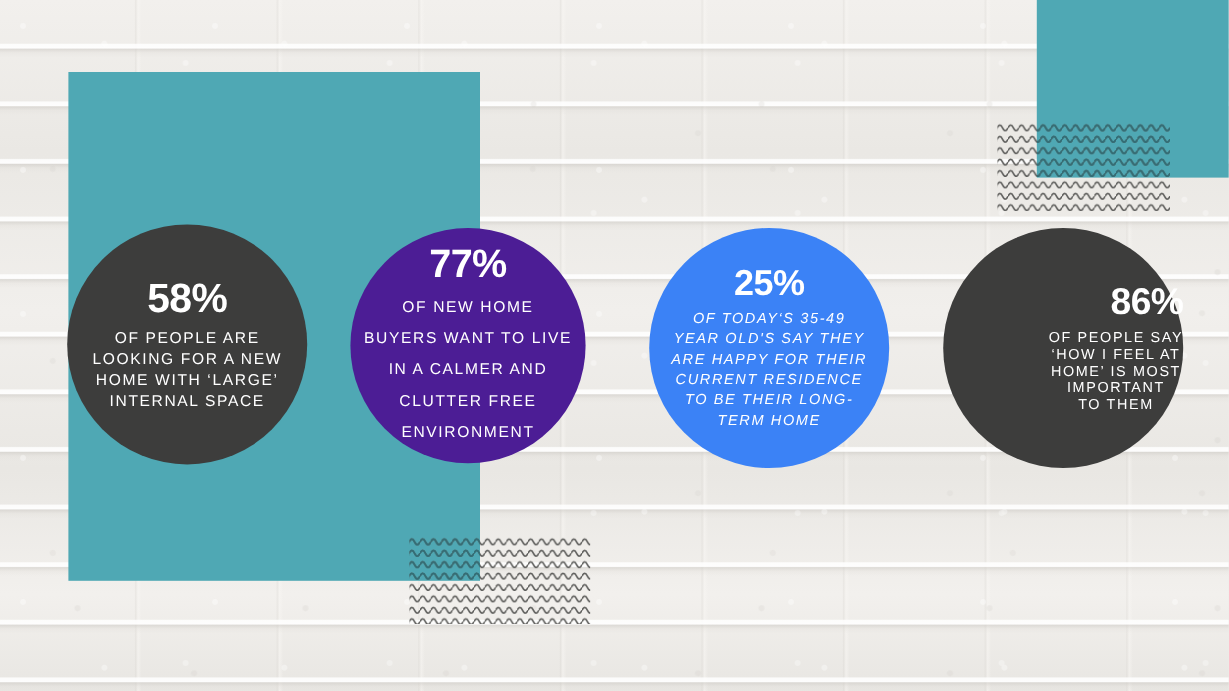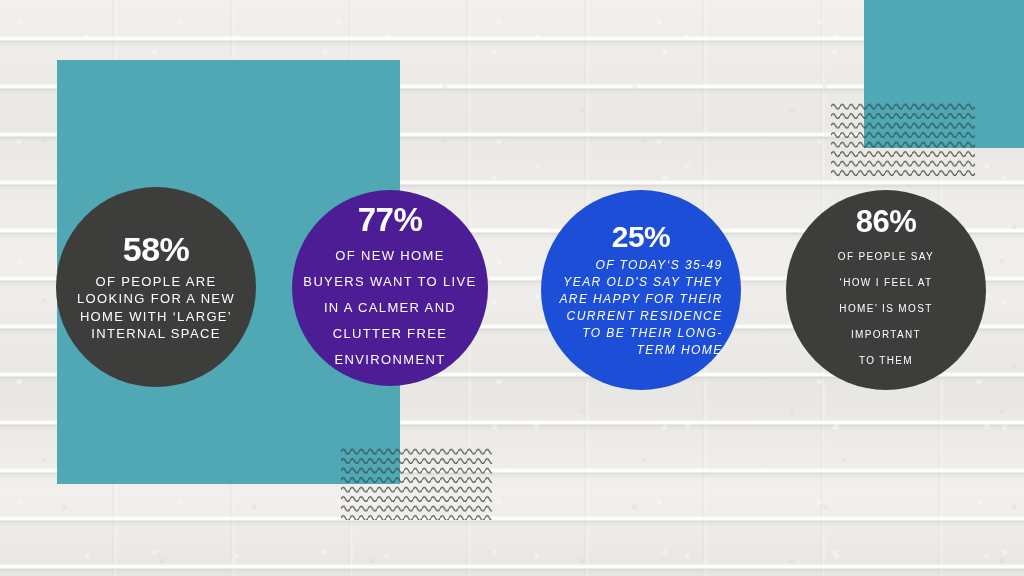--- a/index.html
+++ b/index.html
@@ -127,23 +127,23 @@
   #circle-1 { left: 292px; top: 190px; width: 196px; height: 196px; }
   #circle-1 .stat-pct  { font-size: 33px; }
   #circle-1 .stat-body { font-size: 13px; line-height: 26px; }
 
   
   #circle-2 { left: 541px; top: 190px; width: 200px; height: 200px; }
   #circle-2 .stat-pct  { font-size: 30px; margin-bottom: 5px; }
   #circle-2 .stat-body { font-size: 12.1px; line-height: 17px; font-style: italic; }
 
   
-  #circle-3 { left: 786px; top: 190px; width: 200px; height: 200px; }
+  #circle-3 { left: 786px; top: 190px; width: 200px; height: 200px; align-items: flex-end; }
   #circle-3 .stat-pct  { font-size: 31px; }
-  #circle-3 .stat-body { font-size: 10px; line-height: 26px; }
+  #circle-3 .stat-body { font-size: 12px; line-height: 14px; }
 </style>
 </head>
 <body>
 
 <div id="stage">
 
   <div class="wall"></div>
   <div class="wall-grain"></div>
 
   <div class="teal-block" id="teal-left" style="background: rgb(79, 168, 180); left: 57px; top: 60px; width: 343px; height: 424px;"></div>
@@ -201,21 +201,21 @@
 
   <div class="stat-circle" id="circle-1" style="background: #4c1d95; color: rgb(255, 255, 255);">
     <div class="stat-pct">77%</div>
     <div class="stat-body">OF NEW HOME
 BUYERS WANT TO LIVE
 IN A CALMER AND
 CLUTTER FREE
 ENVIRONMENT</div>
   </div>
 
-  <div class="stat-circle" id="circle-2" style="background: #1d4ed8; color: rgb(255, 255, 255); text-align: right;">
+  <div class="stat-circle" id="circle-2" style="background: #3b82f6; color: rgb(255, 255, 255);">
     <div class="stat-pct">25%</div>
     <div class="stat-body">OF TODAY‘S 35-49
 YEAR OLD'S SAY THEY
 ARE HAPPY FOR THEIR
 CURRENT RESIDENCE
 TO BE THEIR LONG-
 TERM HOME</div>
   </div>
 
   <div class="stat-circle" id="circle-3" style="background: rgb(61, 61, 60); color: rgb(255, 255, 255);">

